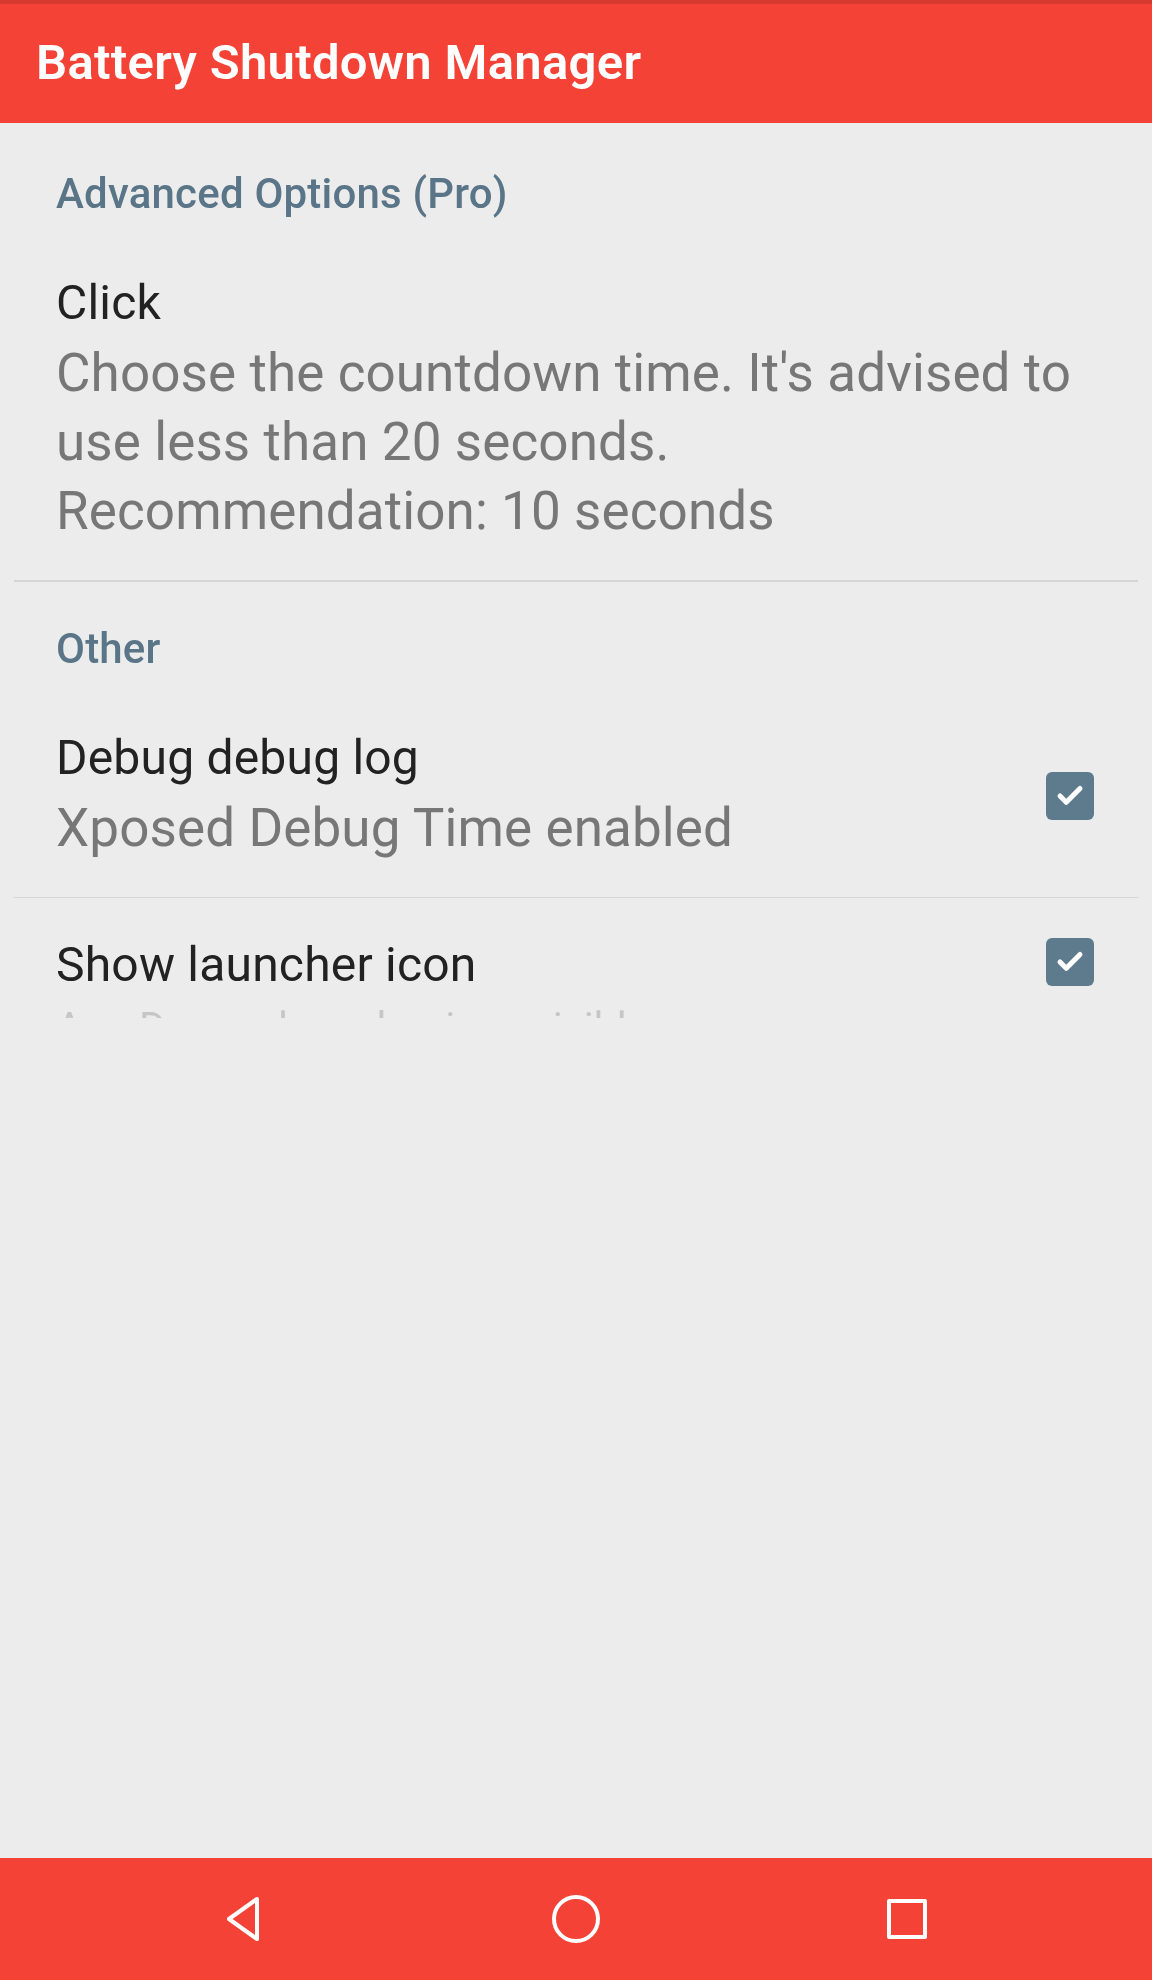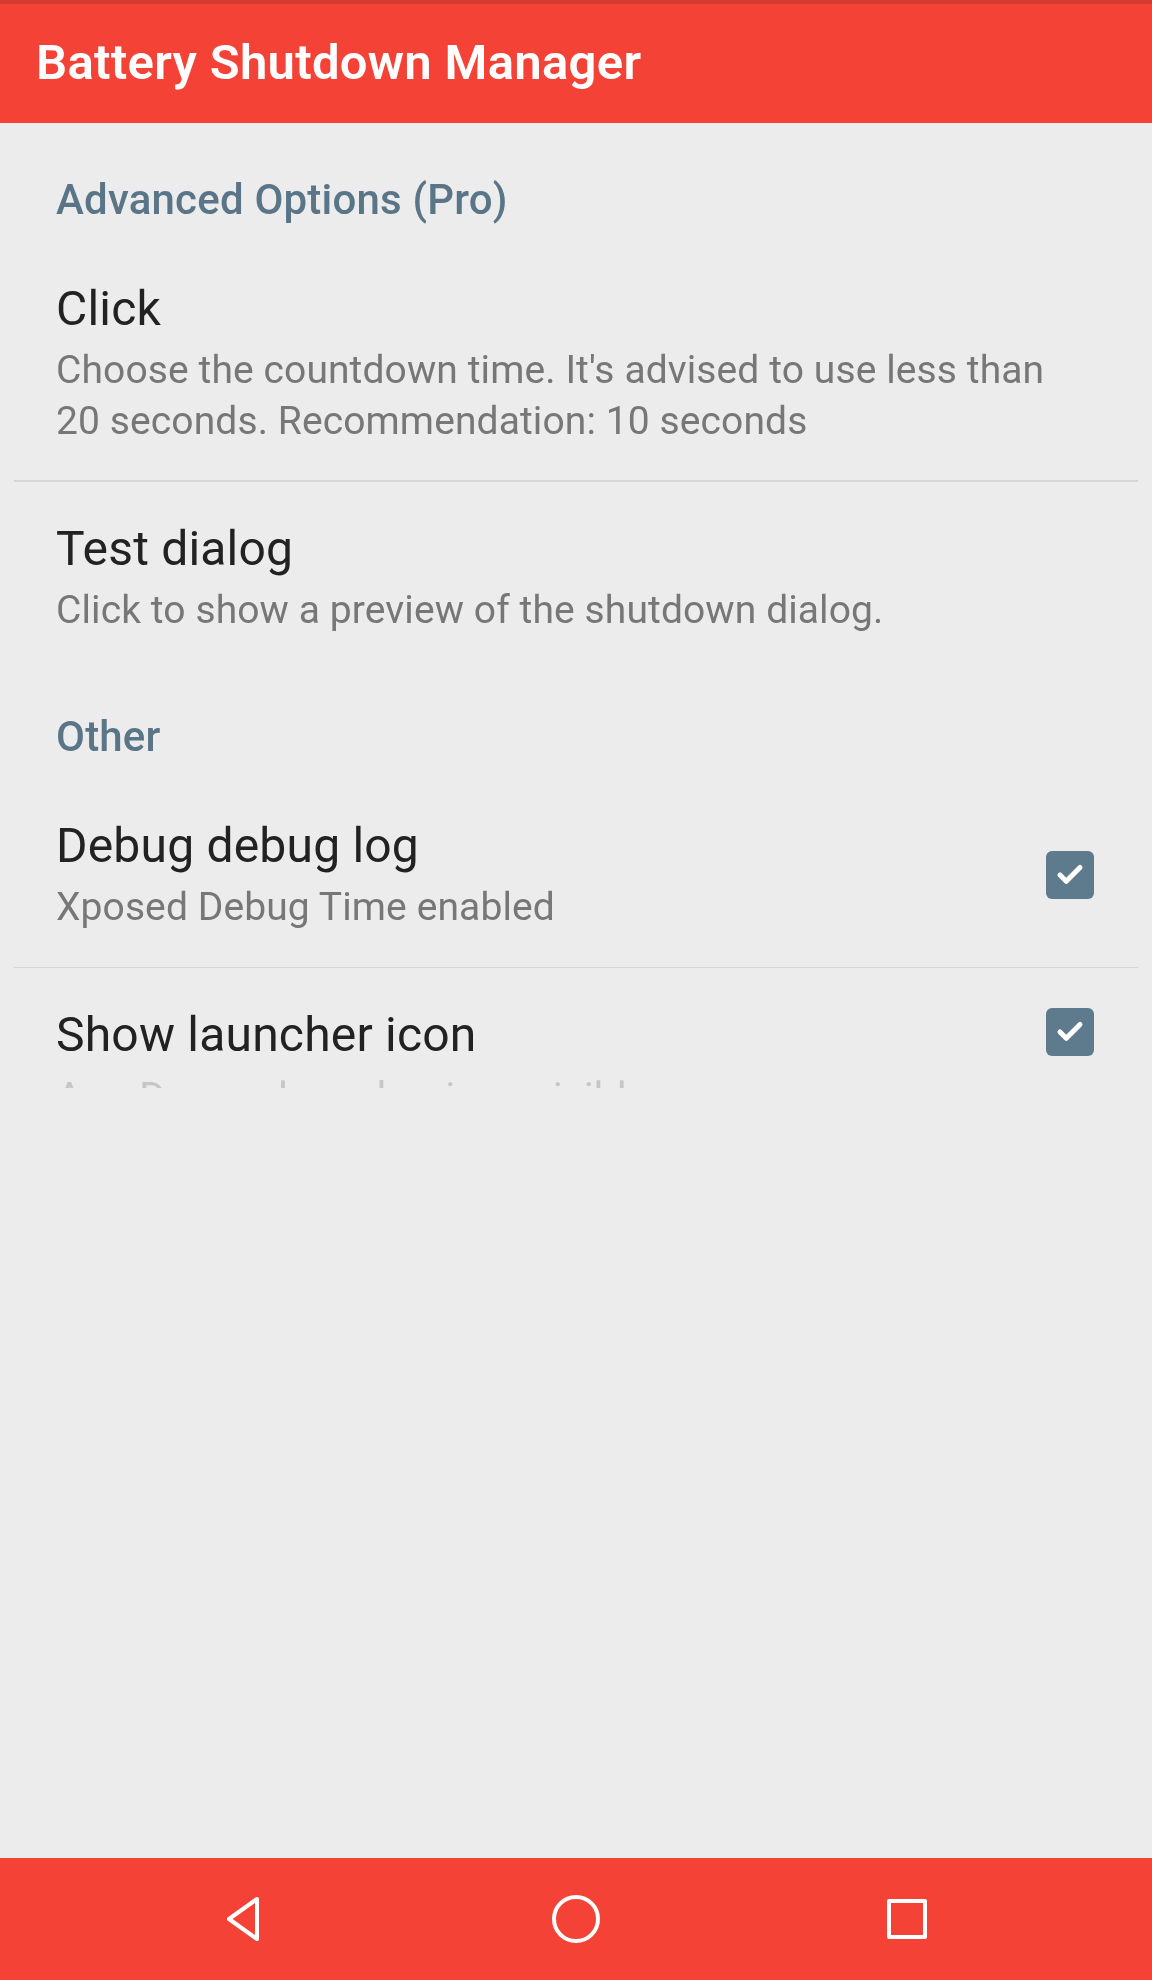--- a/index.html
+++ b/index.html
@@ -27,21 +27,21 @@
     .app-title {
       color: #ffffff;
       font-size: 49px;
       font-weight: 600;
       letter-spacing: 0.3px;
     }
     .content {
       flex: 1;
       overflow: hidden;
       background: #ececec;
-      padding: 10px 14px;
+      padding: 4px 14px;
     }
     .section-header {
       color: #597587;
       font-size: 42px;
       font-weight: 500;
       padding: 42px 42px 18px 42px;
       letter-spacing: 0.2px;
     }
     .pref-item {
       padding: 38px 42px 34px 42px;
@@ -54,21 +54,21 @@
     }
     .pref-title {
       color: #222222;
       font-size: 48px;
       font-weight: 400;
       margin-bottom: 8px;
       letter-spacing: 0.2px;
     }
     .pref-summary {
       color: #777777;
-      font-size: 39px;
+      font-size: 53px;
       font-weight: 400;
       line-height: 1.3;
       letter-spacing: 0.1px;
     }
     .divider {
       height: 1px;
       background: #d6d6d6;
       margin: 0 0px;
     }
     .checkbox {
@@ -155,26 +155,20 @@
       <div class="pref-title">Click</div>
       <div class="pref-summary">Choose the countdown time. It's advised to use less than 20 seconds. Recommendation: 10 seconds</div>
     </div>
   </div>
 
   <div class="divider"></div>
 
 
   <div class="divider"></div>
 
-  <div class="pref-item">
-    <div class="pref-text">
-      <div class="pref-title">Test dialog</div>
-      <div class="pref-summary">Click to show a preview of the shutdown dialog.</div>
-    </div>
-  </div>
 
   <div class="section-header">Other</div>
 
   <div class="pref-item">
     <div class="pref-text">
       <div class="pref-title">Debug debug log</div>
       <div class="pref-summary">Xposed Debug Time enabled</div>
     </div>
     <div class="checkbox">
       <div class="checkbox-checked">

